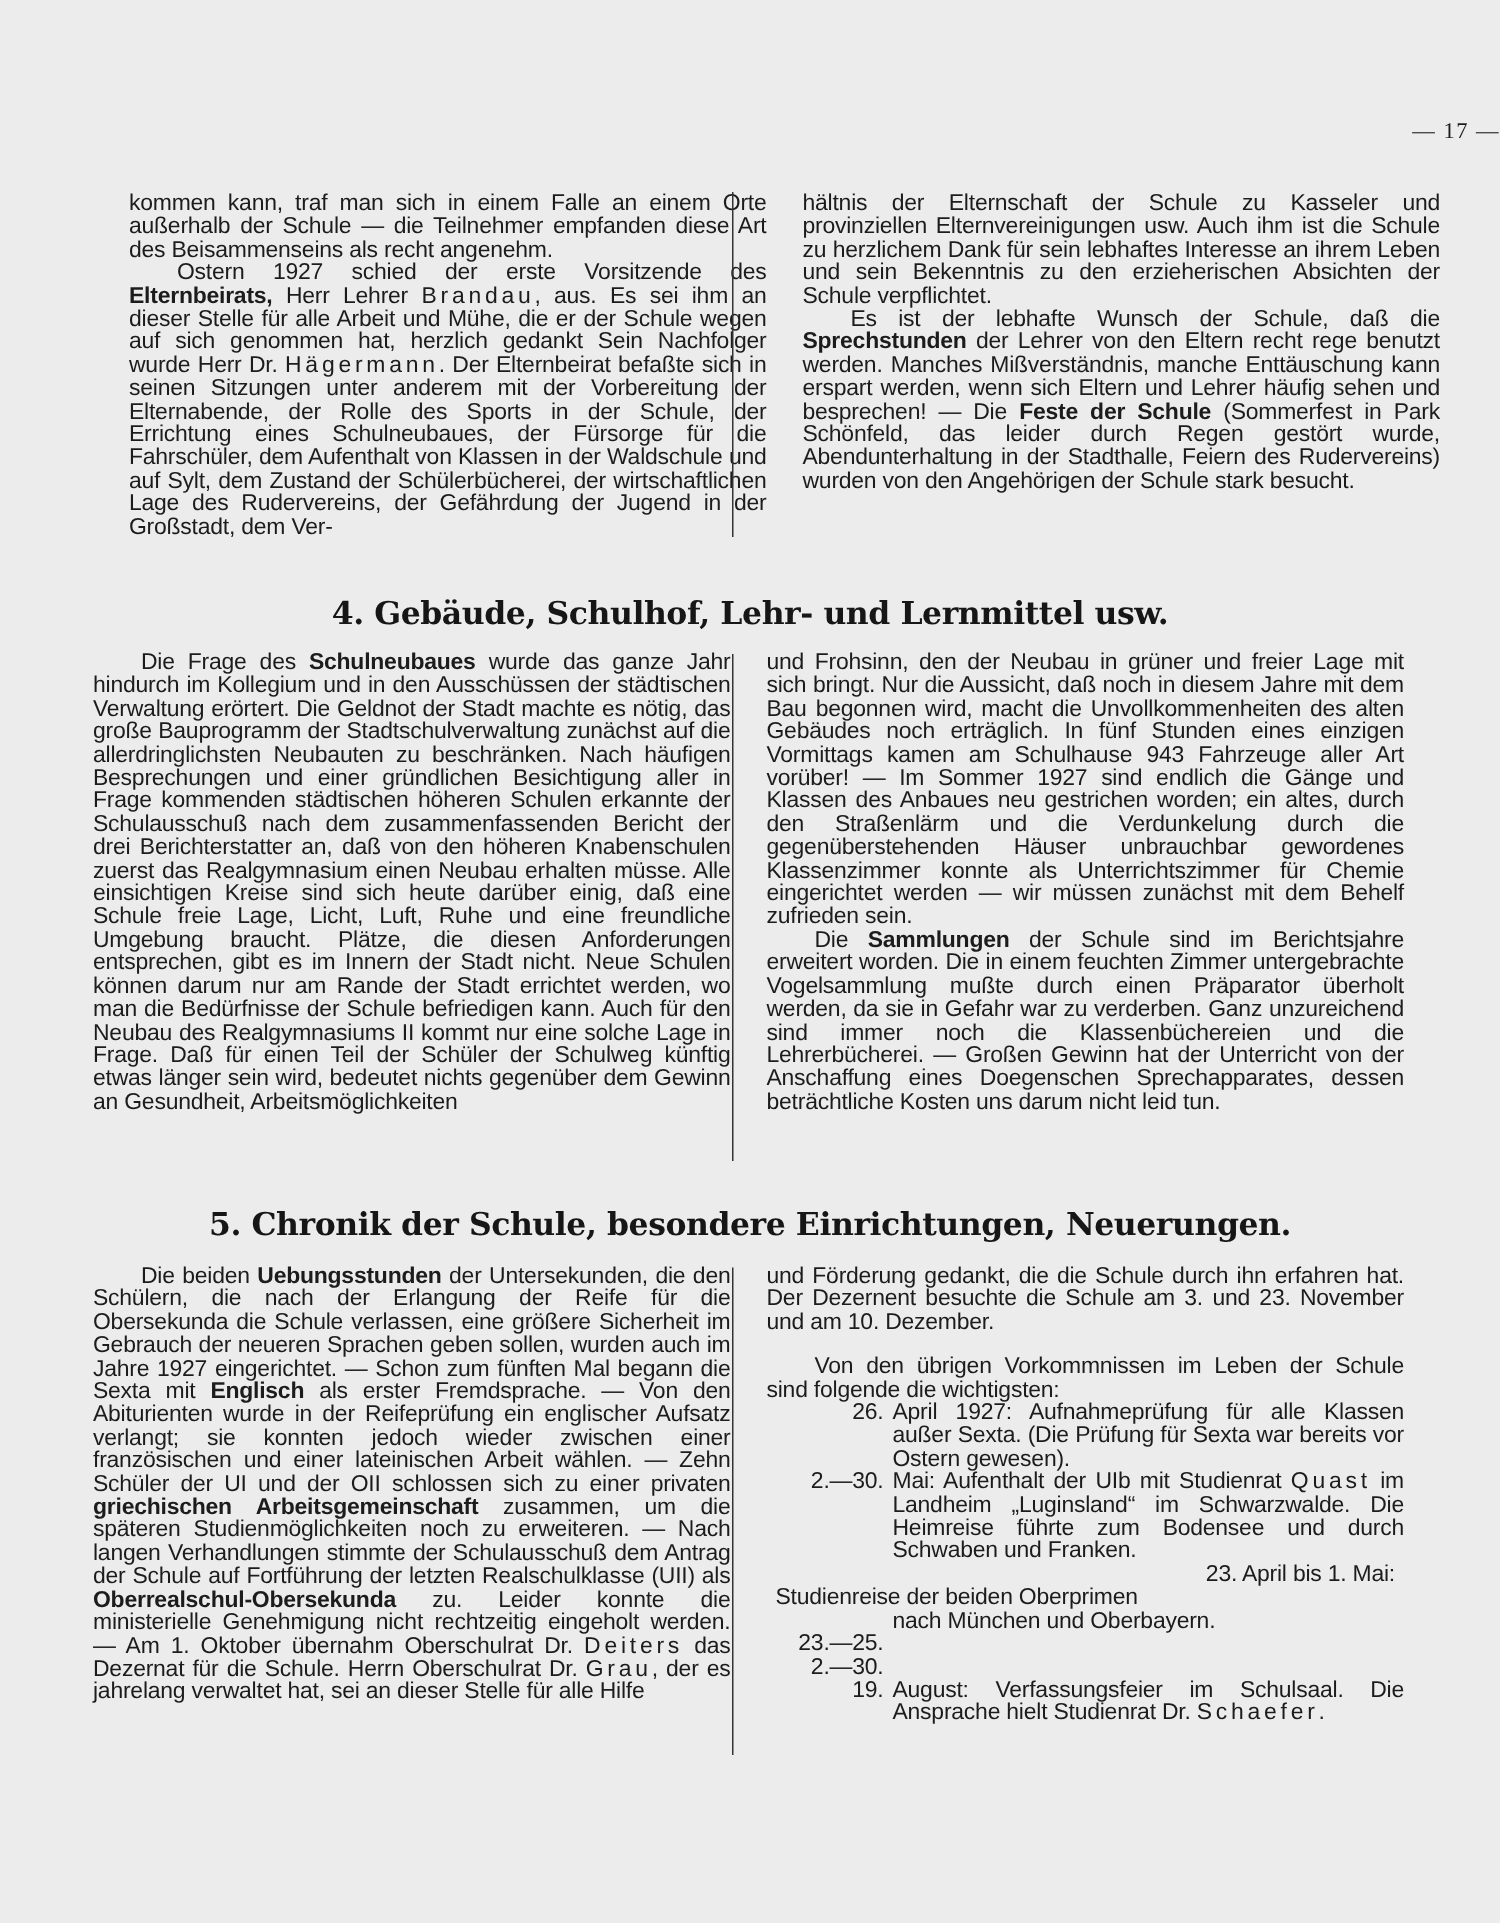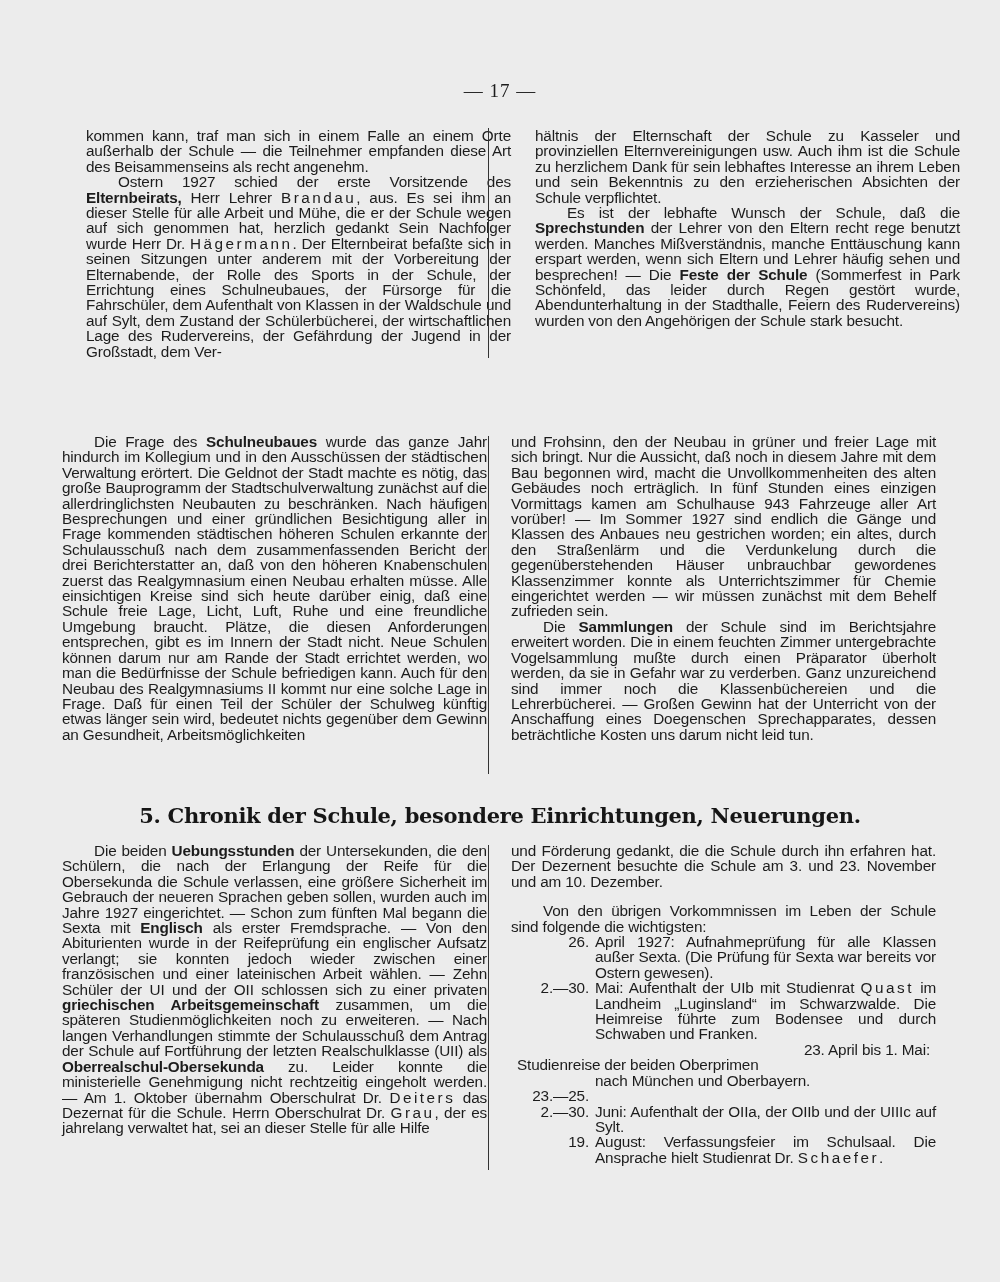--- a/index.html
+++ b/index.html
@@ -5,21 +5,21 @@
   html, body { margin: 0; padding: 0; }
   body {
     width: 1000px; height: 1282px; overflow: hidden;
     background: #ececec;
     color: #1c1c1c;
     font-family: "Liberation Serif", "DejaVu Serif", serif;
   }
   .page { position: relative; width: 1000px; height: 1282px; }
   .page-number {
     position: absolute; top: 80px; left: 0; width: 1000px;
-    text-align: center; font-size: 19px; letter-spacing: 1px;
+    text-align: right; font-size: 15px; letter-spacing: 1px;
   }
   .section { position: absolute; left: 62px; width: 874px; }
   .cols { display: flex; justify-content: space-between; position: relative; }
   .col {
     width: 425px;
     font-family: "Liberation Sans", "DejaVu Sans", sans-serif;
     font-size: 15.3px; line-height: 15.4px;
     text-align: justify;
     letter-spacing: -0.15px;
   }
@@ -60,20 +60,21 @@
         <p class="indent"><span>Ostern 1927 schied der erste Vorsitzende des </span><b>Elternbeirats,</b><span> Herr Lehrer </span><span class="sp">Brandau</span><span>, aus. Es sei ihm an dieser Stelle für alle Arbeit und Mühe, die er der Schule wegen auf sich genommen hat, herzlich gedankt Sein Nachfolger wurde Herr Dr. </span><span class="sp">Hägermann</span><span>. Der Elternbeirat befaßte sich in seinen Sitzungen unter anderem mit der Vorbereitung der Elternabende, der Rolle des Sports in der Schule, der Errichtung eines Schulneubaues, der Fürsorge für die Fahrschüler, dem Aufenthalt von Klassen in der Waldschule und auf Sylt, dem Zustand der Schülerbücherei, der wirtschaftlichen Lage des Rudervereins, der Gefährdung der Jugend in der Großstadt, dem Ver-</span></p>
       </div>
       <div class="col">
         <p>hältnis der Elternschaft der Schule zu Kasseler und provinziellen Elternvereinigungen usw. Auch ihm ist die Schule zu herzlichem Dank für sein lebhaftes Interesse an ihrem Leben und sein Bekenntnis zu den erzieherischen Absichten der Schule verpflichtet.</p>
         <p class="indent"><span>Es ist der lebhafte Wunsch der Schule, daß die </span><b>Sprechstunden</b><span> der Lehrer von den Eltern recht rege benutzt werden. Manches Mißverständnis, manche Enttäuschung kann erspart werden, wenn sich Eltern und Lehrer häufig sehen und besprechen! — Die </span><b>Feste der Schule</b><span> (Sommerfest in Park Schönfeld, das leider durch Regen gestört wurde, Abendunterhaltung in der Stadthalle, Feiern des Rudervereins) wurden von den Angehörigen der Schule stark besucht.</span></p>
       </div>
     </div>
   </div>
   <div class="divider" style="top:128px; height:230px;"></div>
 
+  <div class="heading" style="top:396px;">4. Gebäude, Schulhof, Lehr- und Lernmittel usw.</div>
   <div class="section" style="top:434px;">
     <div class="cols">
       <div class="col">
         <p class="indent"><span>Die Frage des </span><b>Schulneubaues</b><span> wurde das ganze Jahr hindurch im Kollegium und in den Ausschüssen der städtischen Verwaltung erörtert. Die Geldnot der Stadt machte es nötig, das große Bauprogramm der Stadtschulverwaltung zunächst auf die allerdringlichsten Neubauten zu beschränken. Nach häufigen Besprechungen und einer gründlichen Besichtigung aller in Frage kommenden städtischen höheren Schulen erkannte der Schulausschuß nach dem zusammenfassenden Bericht der drei Berichterstatter an, daß von den höheren Knabenschulen zuerst das Realgymnasium einen Neubau erhalten müsse. Alle einsichtigen Kreise sind sich heute darüber einig, daß eine Schule freie Lage, Licht, Luft, Ruhe und eine freundliche Umgebung braucht. Plätze, die diesen Anforderungen entsprechen, gibt es im Innern der Stadt nicht. Neue Schulen können darum nur am Rande der Stadt errichtet werden, wo man die Bedürfnisse der Schule befriedigen kann. Auch für den Neubau des Realgymnasiums II kommt nur eine solche Lage in Frage. Daß für einen Teil der Schüler der Schulweg künftig etwas länger sein wird, bedeutet nichts gegenüber dem Gewinn an Gesundheit, Arbeitsmöglichkeiten</span></p>
       </div>
       <div class="col">
         <p>und Frohsinn, den der Neubau in grüner und freier Lage mit sich bringt. Nur die Aussicht, daß noch in diesem Jahre mit dem Bau begonnen wird, macht die Unvollkommenheiten des alten Gebäudes noch erträglich. In fünf Stunden eines einzigen Vormittags kamen am Schulhause 943 Fahrzeuge aller Art vorüber! — Im Sommer 1927 sind endlich die Gänge und Klassen des Anbaues neu gestrichen worden; ein altes, durch den Straßenlärm und die Verdunkelung durch die gegenüberstehenden Häuser unbrauchbar gewordenes Klassenzimmer konnte als Unterrichtszimmer für Chemie eingerichtet werden — wir müssen zunächst mit dem Behelf zufrieden sein.</p>
         <p class="indent"><span>Die </span><b>Sammlungen</b><span> der Schule sind im Berichtsjahre erweitert worden. Die in einem feuchten Zimmer untergebrachte Vogelsammlung mußte durch einen Präparator überholt werden, da sie in Gefahr war zu verderben. Ganz unzureichend sind immer noch die Klassenbüchereien und die Lehrerbücherei. — Großen Gewinn hat der Unterricht von der Anschaffung eines Doegenschen Sprechapparates, dessen beträchtliche Kosten uns darum nicht leid tun.</span></p>
       </div>
     </div>
@@ -101,21 +102,20 @@
           <li class="wide">
             <span class="date">23. April bis 1. Mai:</span>
             <span class="txt" style="padding-left:6px;">Studienreise der beiden Oberprimen</span>
             <span class="txt-rest">nach München und Oberbayern.</span>
           </li>
           <li>
             <span class="date">23.—25.</span>
           </li>
           <li>
             <span class="date">2.—30.</span>
-            <span class="txt">Juni: Aufenthalt der OIIa, der OIIb und der UIIIc auf Sylt.</span>
           </li>
           <li>
             <span class="date">19.</span>
             <span class="txt"><span>August: Verfassungsfeier im Schulsaal. Die Ansprache hielt Studienrat Dr. </span><span class="sp">Schaefer</span><span>.</span></span>
           </li>
         </ul>
       </div>
     </div>
   </div>
   <div class="divider" style="top:845px; height:325px;"></div>

